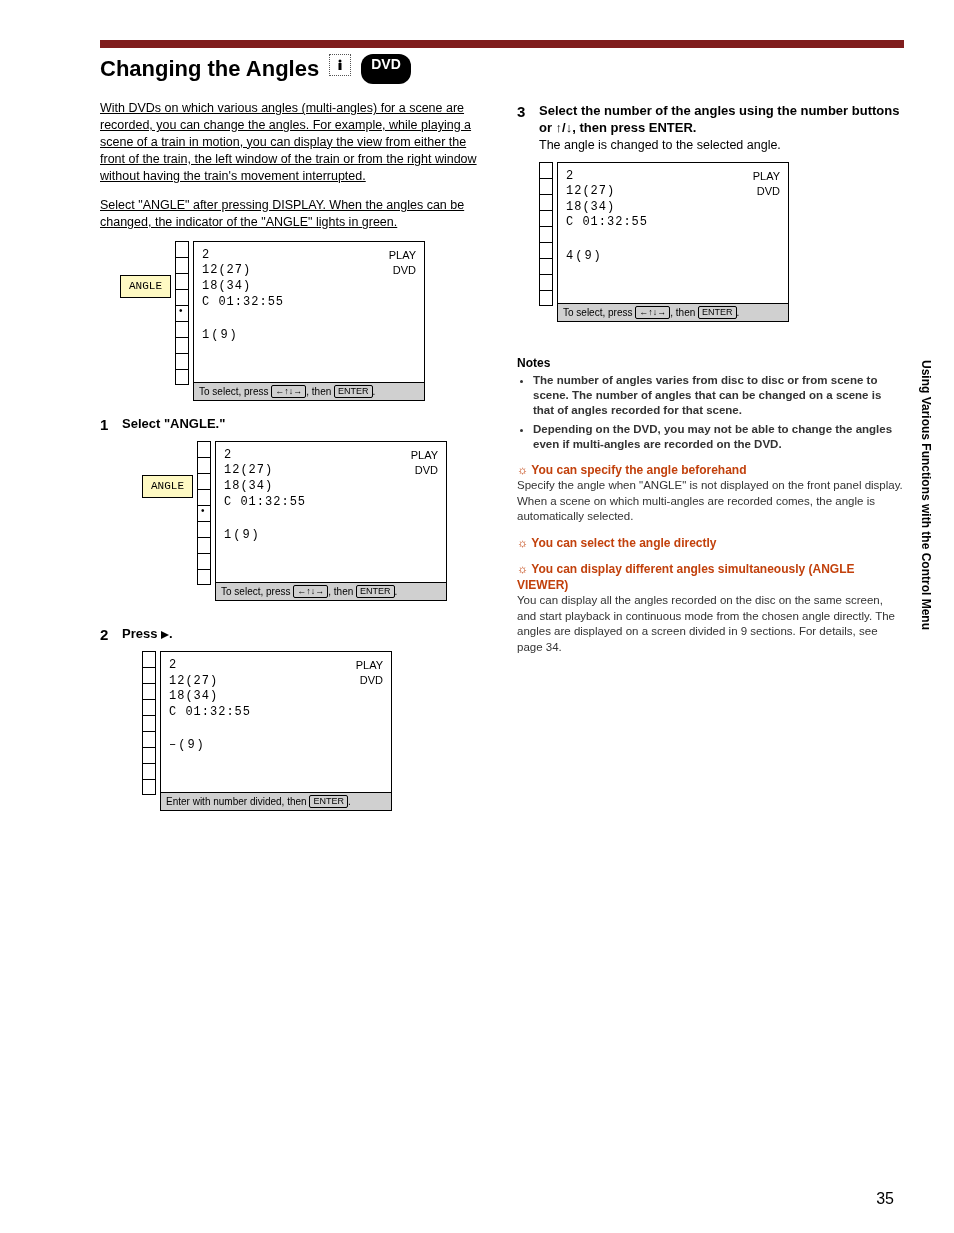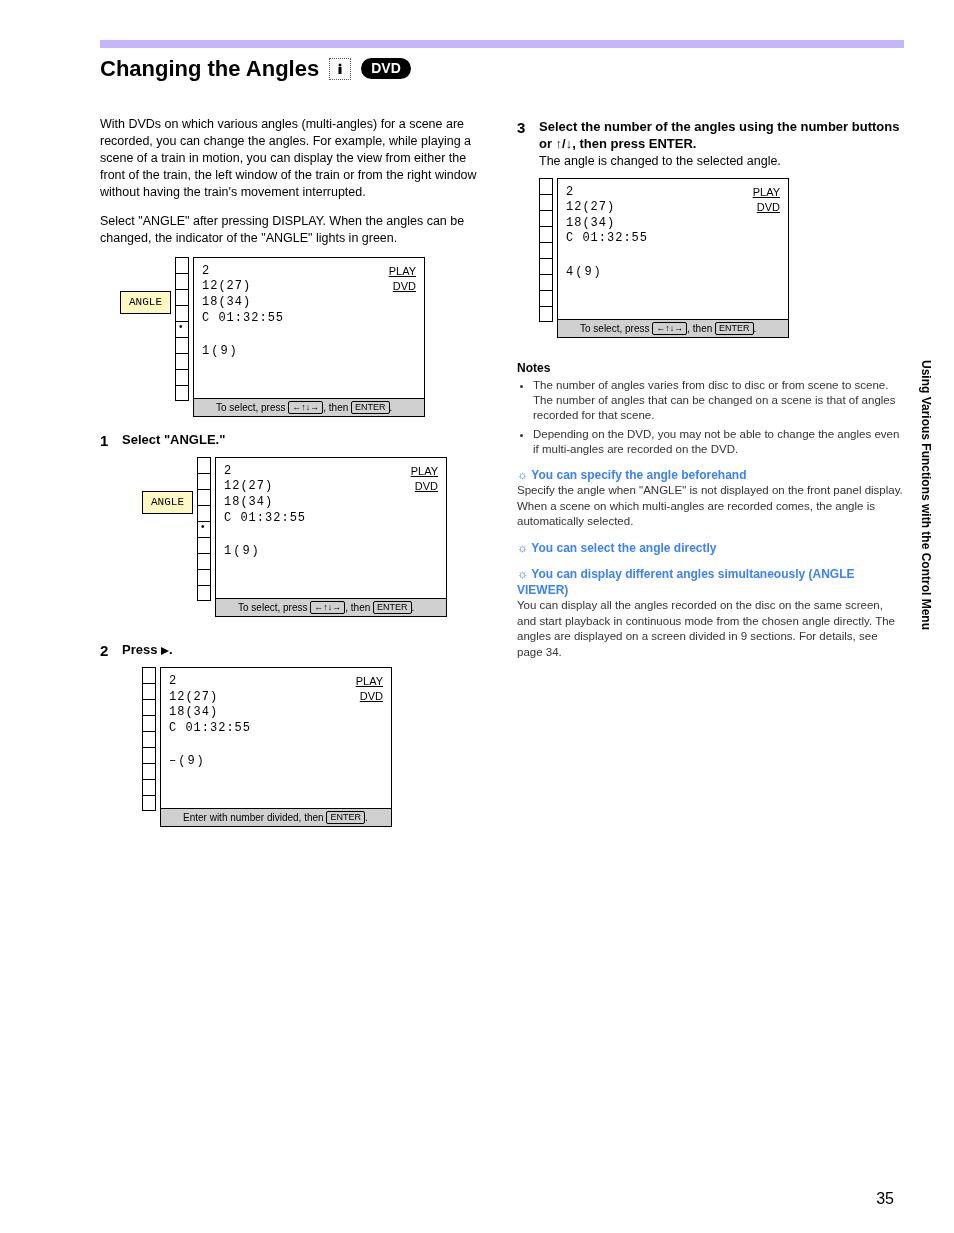--- a/index.html
+++ b/index.html
@@ -7,25 +7,24 @@
     background: #fff;
     margin: 0;
     padding: 40px 50px 40px 100px;
     width: 954px;
     box-sizing: border-box;
     color: #000;
     font-size: 12.5px;
     line-height: 1.35;
   }
   .title-bar {
-    border-top: 8px solid #c4b5fd;
+    border-top: 8px solid #7f1d1d;
     padding-top: 6px;
-    margin-bottom: 20px;
-    display: flex;
-    align-items: center;
+    margin-bottom: 4px;
+    display: flex;
     gap: 10px;
   }
   .title-bar h1 {
     font-size: 22px;
     font-weight: bold;
     margin: 0;
   }
   .angle-icon {
     width: 20px;
     height: 20px;
@@ -46,20 +45,21 @@
   .columns {
     display: flex;
     gap: 30px;
   }
   .col {
     flex: 1;
     min-width: 0;
   }
   .intro-para {
     margin-bottom: 10px;
+    text-decoration: underline;
   }
   .step {
     display: flex;
     gap: 8px;
     margin-top: 14px;
   }
   .step-num {
     font-weight: bold;
     font-size: 15px;
     min-width: 14px;
@@ -116,64 +116,64 @@
     height: 140px;
     box-sizing: border-box;
   }
   .osd-status {
     position: absolute;
     right: 8px;
     top: 6px;
     text-align: right;
     font-family: Arial, sans-serif;
     font-size: 11px;
-    text-decoration: underline;
   }
   .osd-line { line-height: 1.3; letter-spacing: 1px; }
   .osd-angle { margin-top: 18px; letter-spacing: 2px;}
   .osd-foot {
     border-top: 1px solid #000;
     background: #d0d0d0;
     font-size: 10px;
     font-family: Arial, sans-serif;
-    padding: 2px 22px;
+    padding: 2px 5px;
   }
   .keycap {
     display:inline-block;
     border:1px solid #000;
     border-radius:2px;
     padding:0 3px;
     font-size:9px;
     line-height:11px;
     vertical-align:1px;
   }
   .notes-head {
     font-weight: bold;
     font-size: 12px;
-    margin-top: 12px;
+    margin-top: 23px;
   }
   ul.notes {
     margin: 2px 0 10px 0;
     padding-left: 16px;
+    font-weight: bold;
   }
   ul.notes li {
     font-size: 11.5px;
     color: #333;
     margin-bottom: 4px;
     line-height: 1.3;
   }
   .tip {
     margin-top: 10px;
     font-size: 11.5px;
     color: #333;
   }
   .tip-head {
     font-weight: bold;
     font-size: 12px;
-    color: #3b82f6;
+    color: #c2410c;
   }
   .tip-head::before {
     content: "☼ ";
     font-weight: normal;
   }
   .side-tab {
     position: absolute;
     right: 20px;
     top: 360px;
     writing-mode: vertical-rl;

